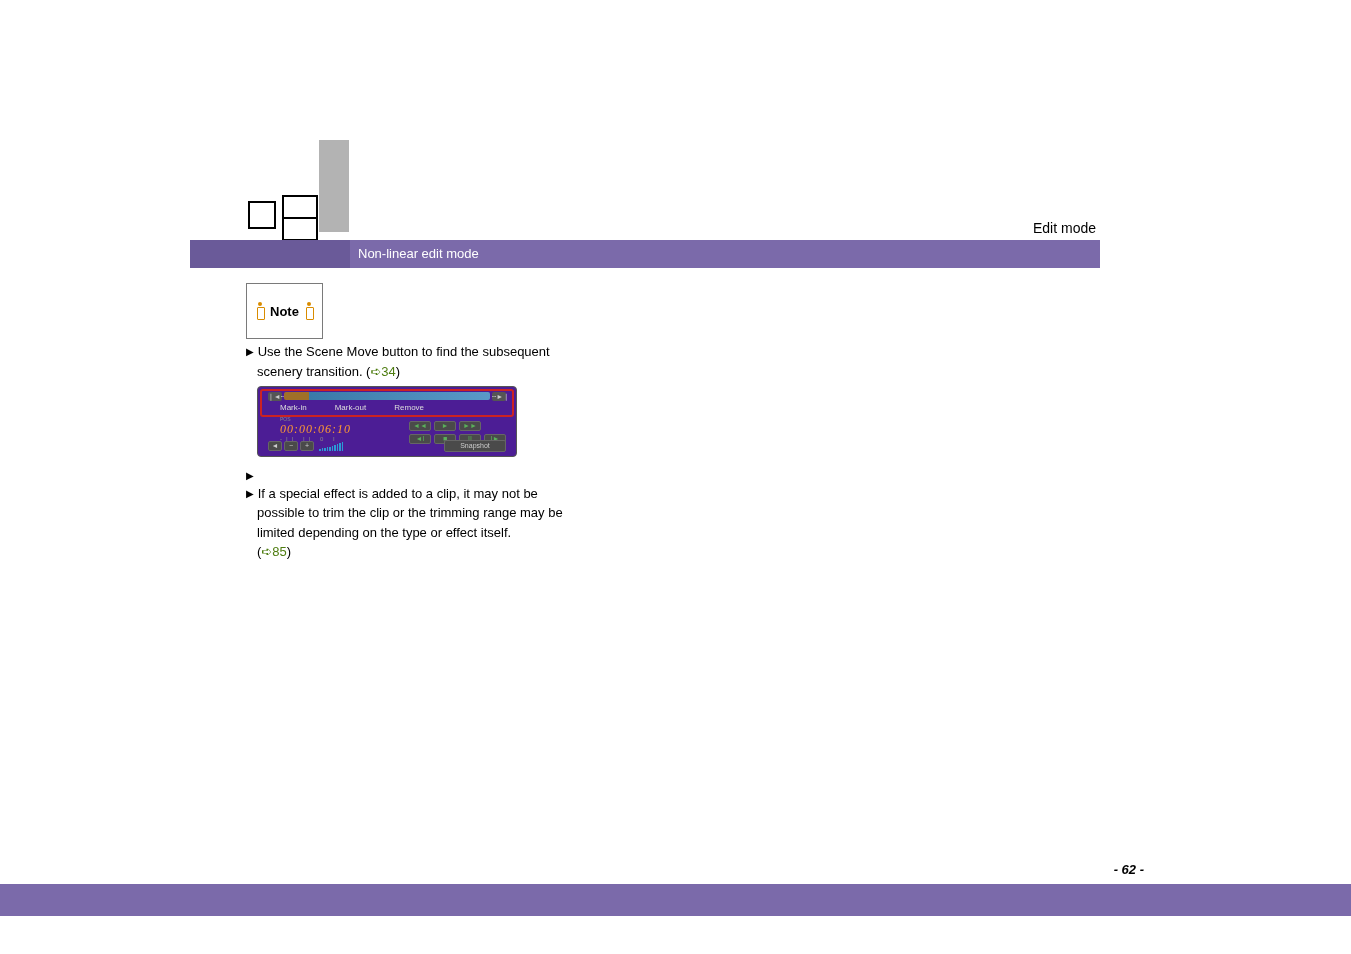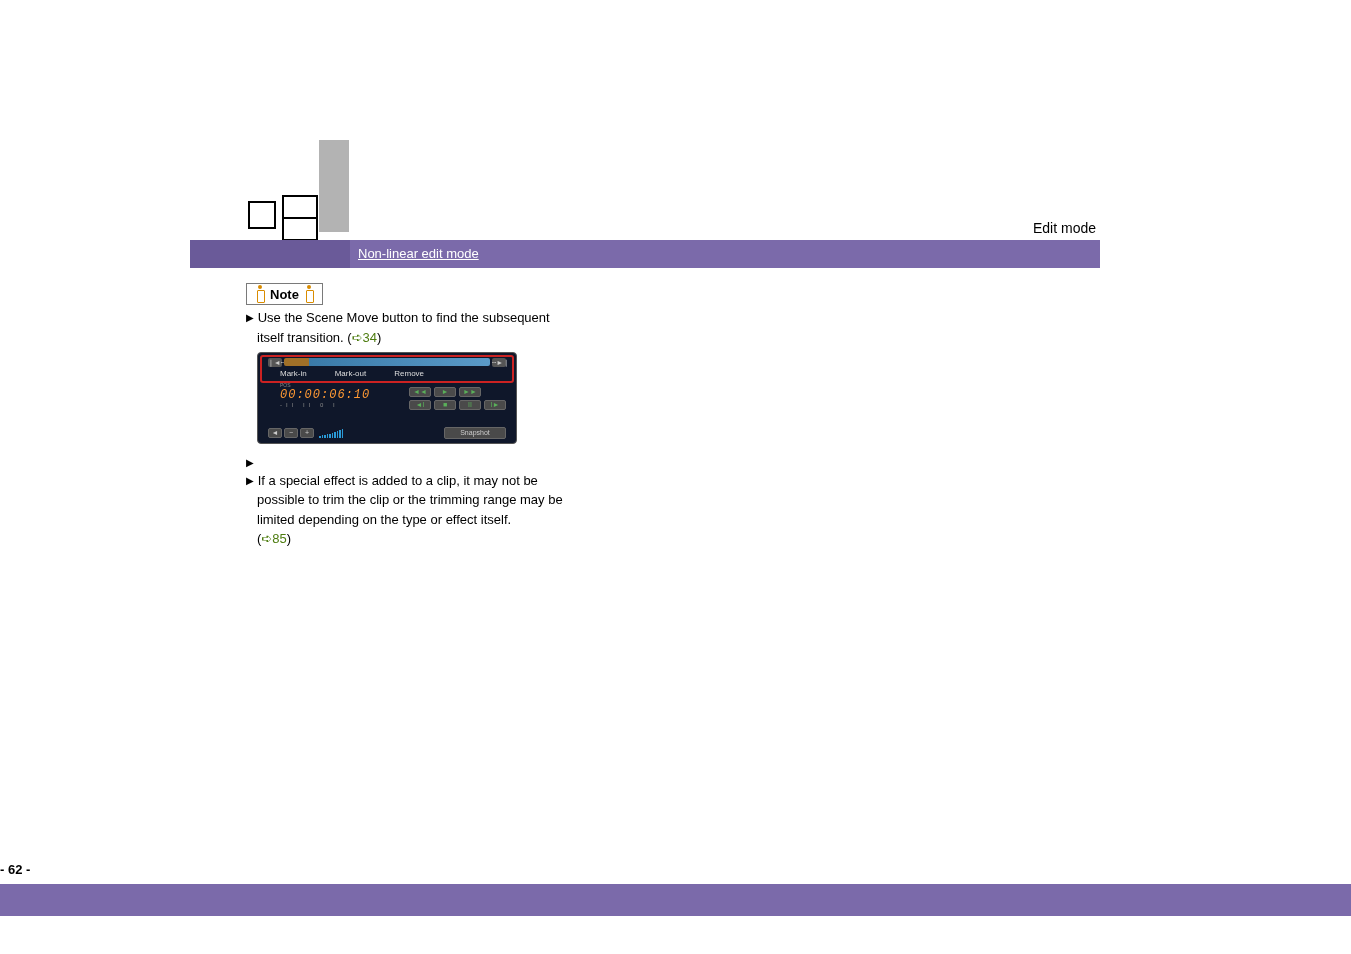--- a/index.html
+++ b/index.html
@@ -16,57 +16,57 @@
   .film-sq3 { width: 36px; height: 24px; left: 38px; top: 22px; }
   .film-holes { position: absolute; display: flex; flex-direction: column; gap: 2px; top: 2px; }
   .film-holes-l { left: -2px; }
   .film-holes-r { right: -2px; }
   .film-hole { width: 2px; height: 2px; background: #000; }
   
   .breadcrumb { position: absolute; right: 255px; top: 220px; font-size: 14px; color: #000; }
   
   .purple-bar { position: absolute; left: 190px; top: 240px; width: 910px; height: 28px; background: #7b6aaa; display: flex; align-items: center; }
   .purple-bar-darker { position: absolute; left: 190px; top: 240px; width: 160px; height: 28px; background: #6a5a99; }
-  .purple-bar-text { position: absolute; left: 358px; top: 246px; color: #fff; font-size: 13px; z-index: 2; text-decoration: underline; }
+  .purple-bar-text { position: absolute; left: 358px; top: 246px; color: #fff; font-size: 13px; z-index: 2; }
   
   .content { position: absolute; left: 246px; top: 283px; width: 370px; }
   
-  .note-box { display: inline-flex; align-items: center; border: 1px solid #7a7a7a; padding: 1px 3px; margin-bottom: 4px; }
+  .note-box { display: inline-flex; align-items: center; border: 1px solid #7a7a7a; padding: 18px 3px; margin-bottom: 4px; }
   .note-icon { width: 14px; height: 18px; display: inline-block; margin: 0 3px; position: relative; }
   .note-icon::before { content: ""; position: absolute; top: 0; left: 5px; width: 4px; height: 4px; background: #d98c00; border-radius: 50%; }
   .note-icon::after { content: ""; position: absolute; top: 5px; left: 4px; width: 6px; height: 11px; border: 1.5px solid #d98c00; border-radius: 1px; background: #fff; }
   .note-label { font-weight: bold; font-size: 13px; }
   
   .bullet-item { display: flex; margin-bottom: 2px; line-height: 1.35; }
   .bullet-marker { flex-shrink: 0; margin-right: 4px; font-size: 10px; padding-top: 2px; }
   .bullet-text { }
   .indent-text { margin-left: 11px; line-height: 1.35; margin-bottom: 2px; }
   
   .link-blue { color: #4d7c0f; }
   
-  .screenshot { margin: 6px 0 10px 11px; width: 260px; height: 92px; background: #0f172a; border-radius: 4px; position: relative; border: 1px solid #555; }
+  .screenshot { margin: 6px 0 10px 11px; width: 260px; height: 71px; background: #4c1d95; border-radius: 4px; position: relative; border: 1px solid #555; }
   .ss-red-border { position: absolute; left: 2px; top: 2px; right: 2px; height: 28px; border: 2px solid #cc2222; border-radius: 3px; }
   .ss-slider-track { position: absolute; left: 26px; right: 26px; top: 5px; height: 8px; background: linear-gradient(to right, #a07028 0%, #a07028 12%, #3a7aa8 12%, #5a9ac8 100%); border-radius: 2px; }
   .ss-slider-arrow-l { position: absolute; left: 10px; top: 5px; width: 14px; height: 9px; background: #555; border-radius: 2px; color:#ccc; font-size:7px; text-align:center; line-height:9px;}
   .ss-slider-arrow-r { position: absolute; right: 10px; top: 5px; width: 14px; height: 9px; background: #555; border-radius: 2px; color:#ccc; font-size:7px; text-align:center; line-height:9px;}
   .ss-btn-row { position: absolute; left: 22px; top: 16px; display: flex; gap: 28px; }
   .ss-btn { font-size: 8px; color: #ddd; }
-  .ss-timecode { position: absolute; left: 22px; top: 35px; font-family: Liberation Mono, monospace; font-size: 12px; color: #ff9933; letter-spacing: 1px; font-style: italic; }
+  .ss-timecode { position: absolute; left: 22px; top: 35px; font-family: Liberation Serif, serif; font-size: 12px; color: #ff9933; letter-spacing: 1px; font-style: italic; }
   .ss-timecode-label { position: absolute; left: 22px; top: 29px; font-size: 5px; color: #888; }
   .ss-small-marks { position: absolute; left: 22px; top: 49px; font-size: 6px; color: #888; letter-spacing: 4px; }
   .ss-transport { position: absolute; right: 10px; top: 34px; display: flex; flex-direction: column; gap: 3px; }
   .ss-transport-row { display: flex; gap: 3px; }
   .ss-tbtn { width: 22px; height: 10px; background: #4a4a4a; border: 1px solid #666; border-radius: 2px; font-size: 7px; color: #5ab05a; text-align: center; line-height: 8px; }
   .ss-bottom-row { position: absolute; left: 10px; bottom: 4px; right: 10px; display: flex; align-items: center; }
   .ss-vol-btn { width: 14px; height: 10px; background: #4a4a4a; border: 1px solid #666; border-radius: 2px; margin-right: 2px; font-size: 7px; color: #ccc; text-align: center; line-height: 8px; }
   .ss-vol-bars { display: flex; align-items: flex-end; gap: 1px; margin-left: 3px; }
   .ss-vbar { width: 1.5px; background: #2a9ad6; }
   .ss-snapshot { margin-left: auto; width: 62px; height: 12px; background: #4a4a4a; border: 1px solid #666; border-radius: 2px; font-size: 7px; color: #ccc; text-align: center; line-height: 10px; }
   
-  .page-num { position: absolute; left: 0; width: 1144px; top: 862px; text-align: left; font-weight: bold; font-size: 13px; }
+  .page-num { position: absolute; left: 0; width: 1144px; top: 862px; text-align: right; font-weight: bold; font-size: 13px; font-style: italic; }
   
   .footer-bar { position: absolute; left: 0; top: 884px; width: 1351px; height: 32px; background: #7b6aaa; }
 </style>
 </head>
 <body>
 
 <div class="page">
 
   <div class="gray-block"></div>
 
@@ -123,21 +123,21 @@
       <span class="note-icon"></span>
       <span class="note-label">Note</span>
       <span class="note-icon"></span>
     </div>
 
     <div class="bullet-item">
       <span class="bullet-marker">▶</span>
       <span class="bullet-text">Use the Scene Move button to find the subsequent</span>
     </div>
     <div class="indent-text">
-      <span>itself transition. (</span><span class="link-blue"><span>➪</span><span>34</span></span><span>)</span>
+      <span>scenery transition. (</span><span class="link-blue"><span>➪</span><span>34</span></span><span>)</span>
     </div>
 
     <div class="screenshot">
       <div class="ss-red-border"></div>
       <div class="ss-slider-arrow-l">❘◄┄</div>
       <div class="ss-slider-track"></div>
       <div class="ss-slider-arrow-r">┄►❘</div>
       <div class="ss-btn-row">
         <span class="ss-btn">Mark-in</span>
         <span class="ss-btn">Mark-out</span>

